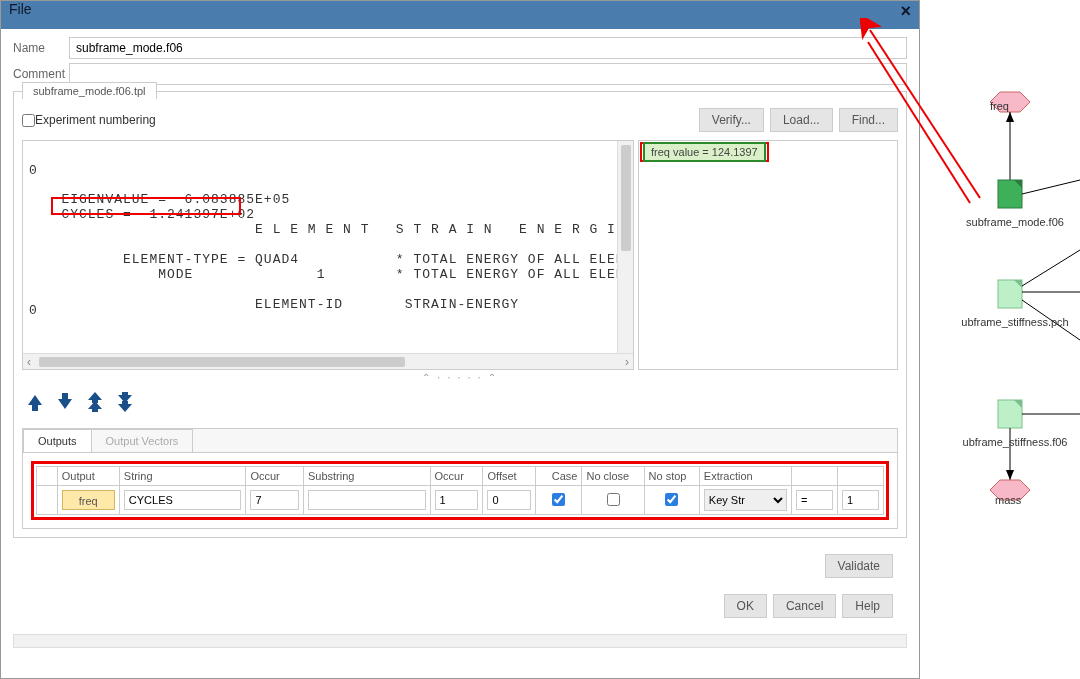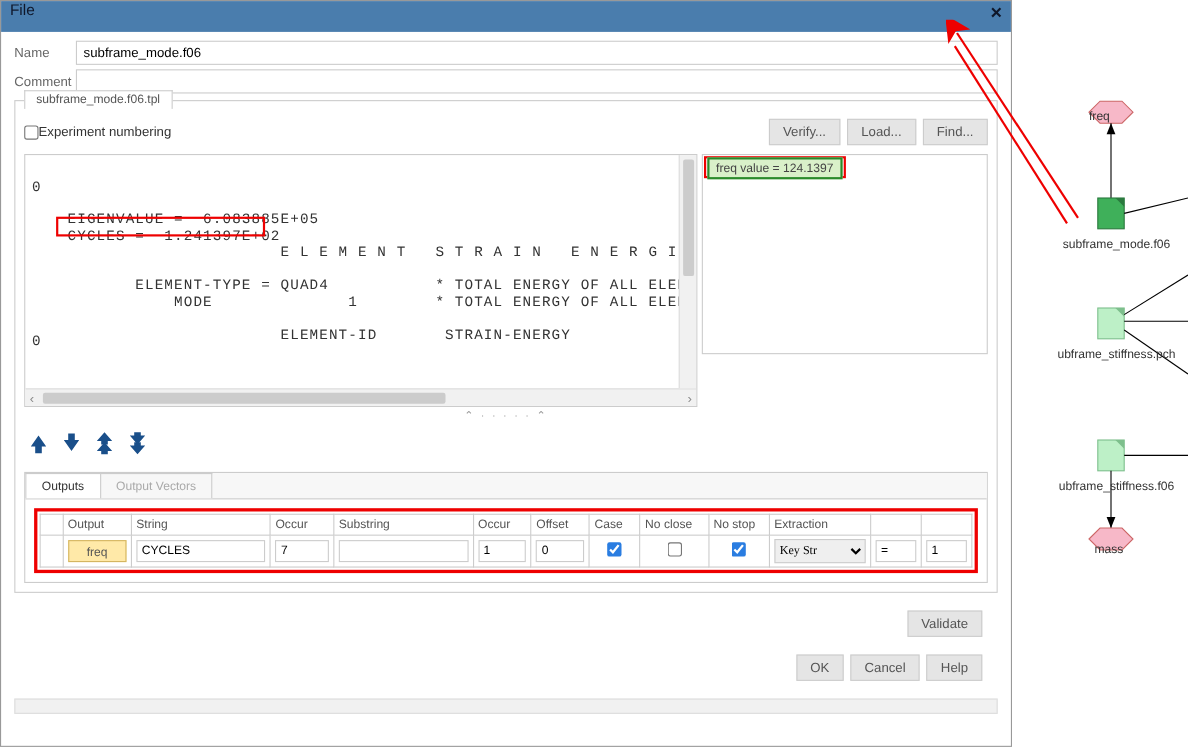--- a/index.html
+++ b/index.html
@@ -17,21 +17,21 @@
 .panel { border: 1px solid #ccc; padding: 8px; margin-top: 6px; position: relative; }
 .panel-tab { position: absolute; top: -10px; left: 8px; background: #fff; border: 1px solid #ccc; border-bottom: none; padding: 2px 10px; font-size: 11px; color: #555; }
 
 .toolbar-row { display: flex; align-items: center; justify-content: space-between; margin: 8px 0; }
 .chk { display: flex; align-items: center; gap: 0; }
 .btns { display: flex; gap: 6px; }
 button { background: #e5e5e5; border: 1px solid #ccc; padding: 4px 12px; font-size: 12px; color: #555; cursor: pointer; }
 
 .split { display: flex; gap: 4px; }
 .preview-left { flex: 1; border: 1px solid #ccc; height: 230px; overflow: hidden; position: relative; background: #fff; }
-.preview-right { width: 260px; border: 1px solid #ccc; height: 182px; padding: 4px; position: relative; }
+.preview-right { width: 260px; border: 1px solid #ccc; height: 230px; padding: 4px; position: relative; }
 
 .mono { font-family: 'Courier New', monospace; font-size: 13px; white-space: pre; padding: 6px 12px; letter-spacing: 1px; }
 .mono-zero { position: absolute; left: 6px; font-family: 'Courier New', monospace; font-size: 13px; }
 .redbox { border: 2px solid #e00; position: absolute; }
 .greenbox { border: 2px solid #2a8a2a; background: #d9f0c9; padding: 2px 6px; font-size: 11px; color: #444; }
 
 .hscroll { position: absolute; bottom: 0; left: 0; right: 0; height: 16px; background: #f1f1f1; border-top: 1px solid #ddd; display: flex; align-items: center; }
 .hscroll .thumb { background: #ccc; height: 10px; width: 60%; margin-left: 4px; border-radius: 2px; }
 .vscroll { position: absolute; right: 0; top: 0; bottom: 16px; width: 16px; background: #f1f1f1; border-left: 1px solid #ddd; }
 .vscroll .thumb { background: #ccc; width: 10px; height: 50%; margin: 4px auto; border-radius: 2px; }
@@ -45,21 +45,21 @@
 .tabstrip .tab { padding: 5px 14px; border: 1px solid #ccc; border-bottom: none; margin-right: -1px; background: #fff; font-size: 11px; }
 .tabstrip .tab.inactive { color: #aaa; background: #f7f7f7; }
 .tabpane { padding: 8px; }
 
 .redframe { border: 3px solid #e00; padding: 2px; }
 
 table.grid { border-collapse: collapse; width: 100%; }
 table.grid th, table.grid td { border: 1px solid #ccc; padding: 3px 4px; font-size: 11px; text-align: left; background: #fff; }
 table.grid th { font-weight: normal; color: #555; }
 table.grid input[type=text] { width: 100%; border: 1px solid #ccc; height: 20px; padding: 0 4px; font-size: 11px; }
-table.grid select { width: 100%; border: 1px solid #ccc; height: 22px; font-size: 11px; font-family: Liberation Serif, serif; }
+table.grid select { width: 100%; border: 1px solid #ccc; height: 22px; font-size: 11px; }
 .freq-btn { background: #ffe9a8; border: 1px solid #d4b560; width: 100%; height: 20px; font-size: 11px; }
 .chk-cell { text-align: center !important; }
 .chk-cell input { accent-color: #2a7de1; }
 
 .footer { display: flex; justify-content: flex-end; gap: 6px; padding: 8px 14px; }
 .footer-wrap { margin-top: 8px; }
 .progress { height: 14px; background: #f1f1f1; border: 1px solid #ddd; margin: 0 12px 8px 12px; }
 
 .diagram { position: absolute; left: 930px; top: 0; width: 150px; height: 560px; }
 .node-label { font-size: 11px; color: #333; text-align: center; position: absolute; }
@@ -160,21 +160,21 @@
           <table class="grid">
             <tbody>
                   <tr>
               <th style="width:18px;"></th>
               <th style="width:52px;">Output</th>
               <th style="width:110px;">String</th>
               <th style="width:50px;">Occur</th>
               <th style="width:110px;">Substring</th>
               <th style="width:46px;">Occur</th>
               <th style="width:46px;">Offset</th>
-              <th style="width:40px;">Case</th>
+              <th style="width:40px;text-align:right;">Case</th>
               <th style="width:54px;">No close</th>
               <th style="width:48px;">No stop</th>
               <th style="width:80px;">Extraction</th>
               <th style="width:40px;"></th>
               <th style="width:40px;"></th>
             </tr>
             <tr>
               <td></td>
               <td><button class="freq-btn">freq</button></td>
               <td><input type="text" value="CYCLES" style=""></td>

